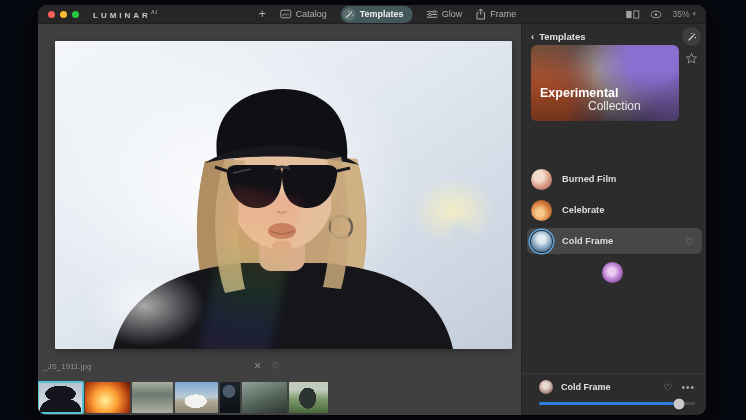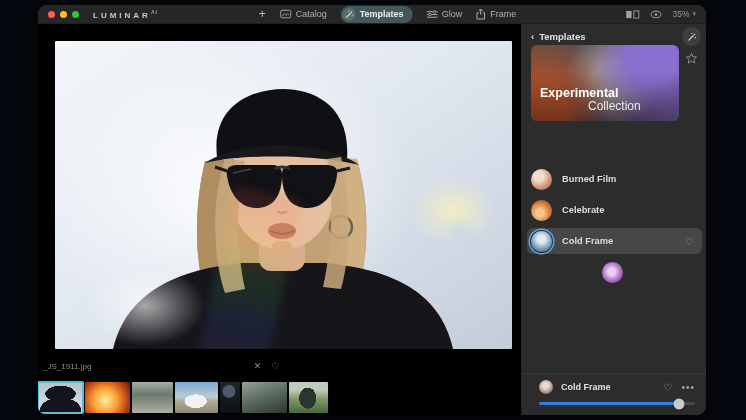--- a/index.html
+++ b/index.html
@@ -24,21 +24,21 @@
   .tab svg { display:block; }
   .tab.pill { background:#42585b; border-radius:9px; padding:2px 9px 2px 2px; color:#f0f0f0; font-weight:bold; }
   .pill .icircle { width:13px; height:13px; border-radius:50%; background:#5a6d6f;
     display:flex; align-items:center; justify-content:center; }
   .tb-right { position:absolute; right:10px; top:0; height:100%; display:flex; align-items:center; gap:10px; }
   .zoom-ctl { color:#9a9a9a; font-size:8.5px; display:flex; align-items:center; gap:3px; }
   .chev { font-size:7px; color:#7a7a7a; }
 
   
   .main { flex:1; display:flex; }
-  .canvas { width:483px; background:#000000; position:relative; }
+  .canvas { width:483px; background:#404040; position:relative; }
   .photo { position:absolute; left:17px; top:17px; width:457px; height:308px;
     border-radius:1px; overflow:hidden; box-shadow:0 2px 10px rgba(0,0,0,.35); }
   .photo svg { display:block; }
 
   .file-row { position:absolute; left:0; top:337px; width:457px; height:14px; }
   .filename { position:absolute; left:5px; top:1px; color:#8f8f8f; font-size:8px; }
   .file-icons { position:absolute; left:50%; transform:translateX(-50%); top:0;
     display:flex; gap:10px; color:#8f8f8f; font-size:9px; }
 
   .filmstrip { position:absolute; left:0; top:355px; height:36px; display:flex;

